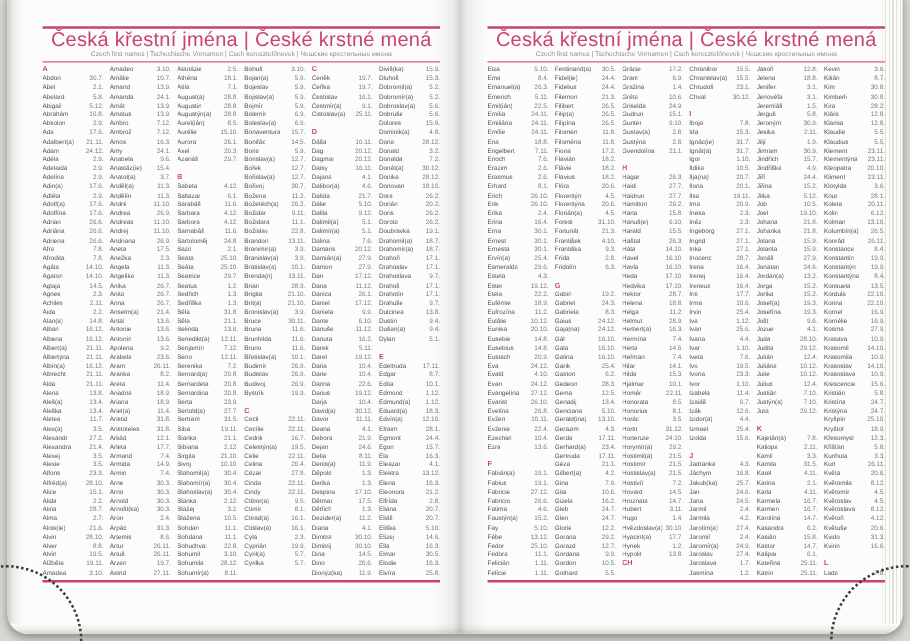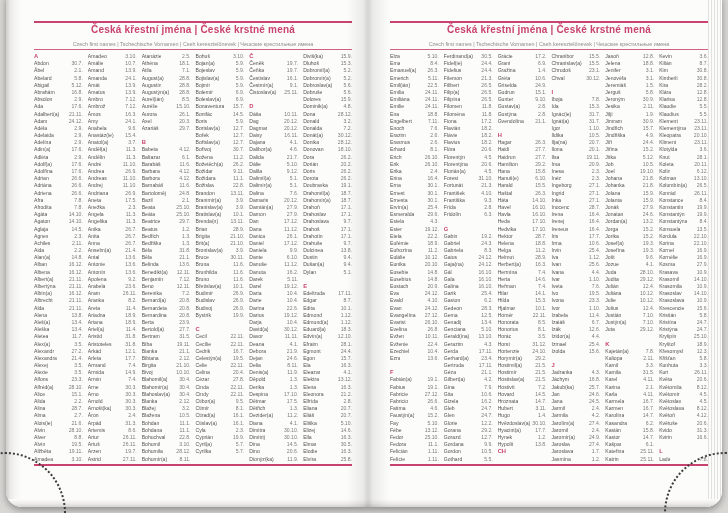--- a/index.html
+++ b/index.html
@@ -17,21 +17,21 @@
   .spine{position:absolute;left:341px;top:0;width:42px;height:100%;
         background:linear-gradient(90deg,rgba(0,0,0,0) 0%,rgba(0,0,0,.07) 38%,rgba(0,0,0,.16) 50%,rgba(0,0,0,.07) 62%,rgba(0,0,0,0) 100%);}
   .page{position:absolute;top:0;width:318px;height:513px;}
   .page-left{left:28px;}
   .page-right{left:384px;}
   .rule{position:absolute;left:0;right:0;background:var(--accent);}
   .rule-top{top:25px;height:2px;}
   .rule-mid{top:53px;height:1px;opacity:.85;}
   .rule-bottom{top:468px;height:2px;}
   .ptitle{position:absolute;top:28px;left:0;right:0;text-align:center;
-        font-size:10px;font-weight:bold;color:var(--accent);letter-spacing:.2px;white-space:nowrap;}
+        font-size:16px;font-weight:normal;color:var(--accent);letter-spacing:.2px;white-space:nowrap;}
   .psub{position:absolute;top:44.5px;left:0;right:0;text-align:center;
         font-size:5.4px;color:#8f8d8a;white-space:nowrap;}
   .cols{position:absolute;top:57px;left:0;right:0;height:409px;
         display:flex;gap:5px;overflow:hidden;}
   .col{flex:1 1 0;overflow:hidden;min-width:0;}
   .row{display:flex;justify-content:space-between;height:7.2px;line-height:7.2px;
        font-size:5.1px;color:#56534f;white-space:nowrap;}
   .row .n{overflow:hidden;}
   .row .d{color:#7e7b77;margin-left:2px;}
   .hdr{color:var(--accent);font-weight:bold;font-size:5.8px;}

